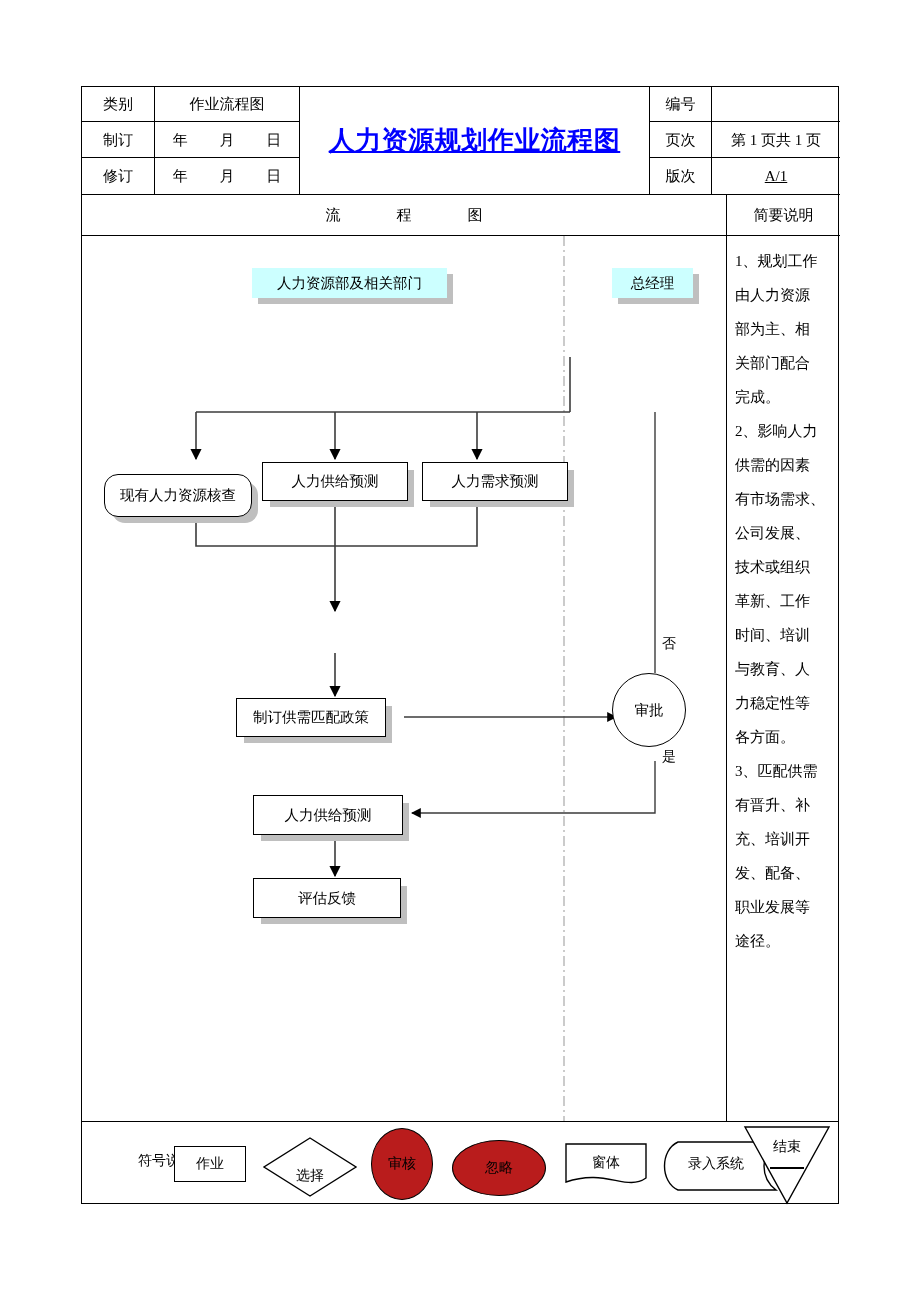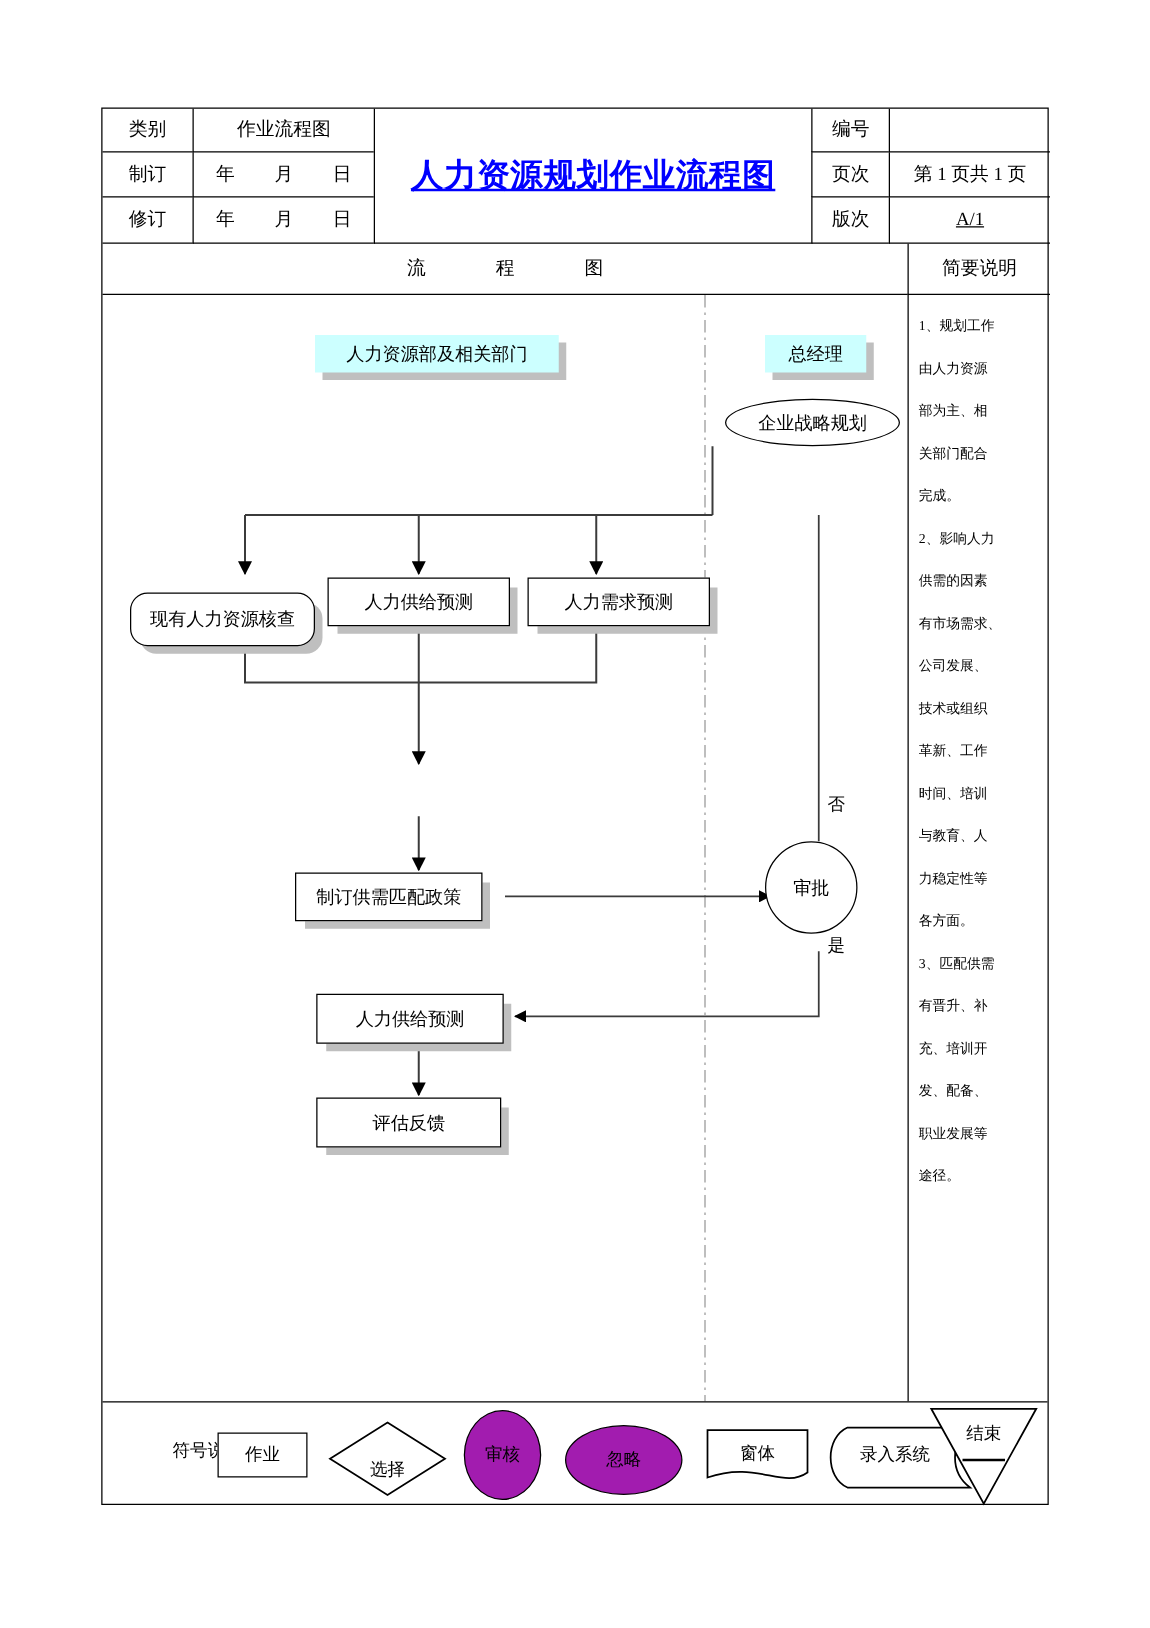--- a/index.html
+++ b/index.html
@@ -155,35 +155,35 @@
   }
   .lg-rect {
     border: 1.4px solid #000;
     background: #fff;
     box-sizing: border-box;
     font-family: Liberation Mono, monospace;
   }
   .lg-circle {
     border: 1.4px solid #000;
     border-radius: 50%;
-    background: #a21caf;
+    background: #b91c1c;
     box-sizing: border-box;
   }
   .lg-text-over {
     position: absolute;
     font-size: 14px;
     white-space: nowrap;
     text-align: center;
   }
 
   
   .desc-col {
     position: absolute;
     box-sizing: border-box;
-    font-size: 11px;
+    font-size: 15px;
     line-height: 34px;
     padding: 8px 6px 0 8px;
     text-align: left;
   }
   .desc-col p { margin: 0; }
 </style>
 </head>
 <body>
 
 <div id="page">
@@ -267,21 +267,20 @@
 
       <path d="M 573 674 L 573 726 L 330 726" stroke="#3b3b3b" stroke-width="1.4" fill="none" marker-end="url(#ar)"></path>
 
       <path d="M 253 748 L 253 789" stroke="#3b3b3b" stroke-width="1.6" fill="none" marker-end="url(#ar)"></path>
     </svg>
 
     <div class="lane-chip" style="left:170px;top:181px;width:195px;height:30px;">人力资源部及相关部门</div>
     <div class="lane-chip" style="left:530px;top:181px;width:81px;height:30px;">总经理</div>
 
     <div class="ell-shadow" style="left:505px;top:239px;width:140px;height:38px;"></div>
-    <div class="node-ellipse" style="left:498px;top:232px;width:140px;height:38px;">企业战略规划</div>
 
     <div class="node" style="left:22px;top:387px;width:148px;height:43px;border-radius:14px;">现有人力资源核查</div>
     <div class="node" style="left:180px;top:375px;width:146px;height:39px;">人力供给预测</div>
     <div class="node" style="left:340px;top:375px;width:146px;height:39px;">人力需求预测</div>
 
 
     <div class="node" style="left:154px;top:611px;width:150px;height:39px;">制订供需匹配政策</div>
 
     <div class="ell-shadow" style="left:544px;top:592px;width:74px;height:74px;"></div>
     <div class="node-ellipse" style="left:530px;top:586px;width:74px;height:74px;">审批</div>

